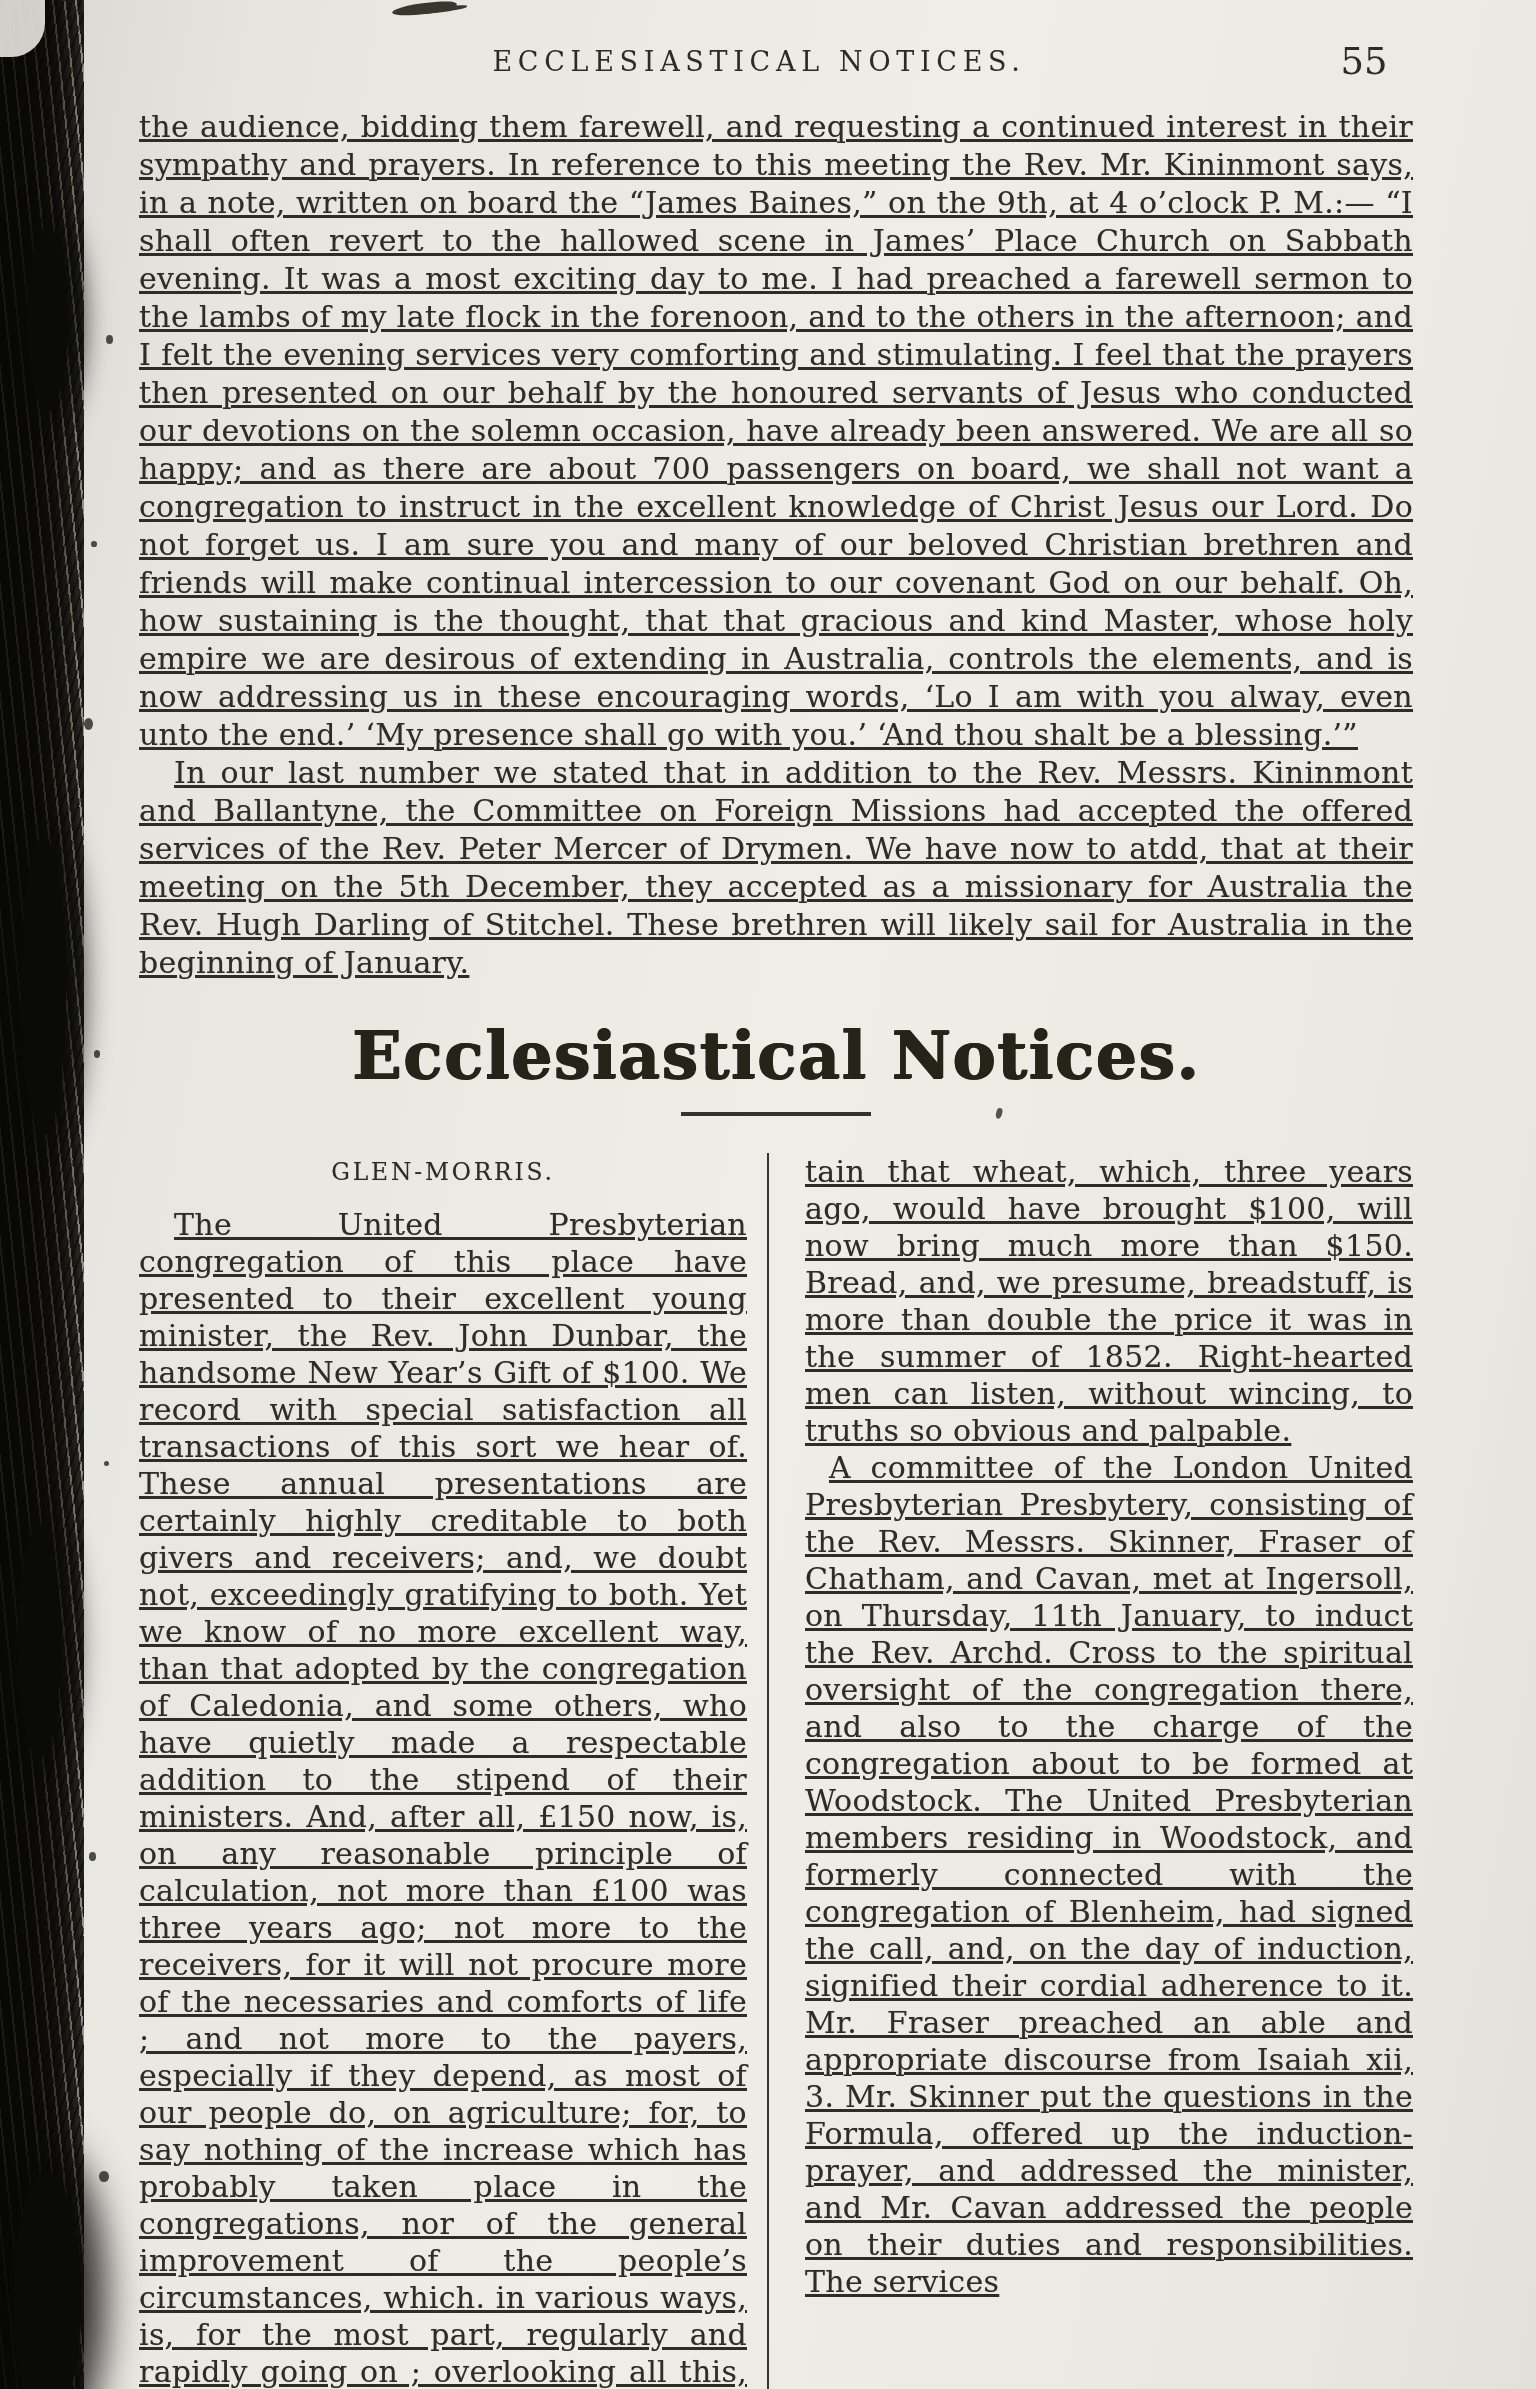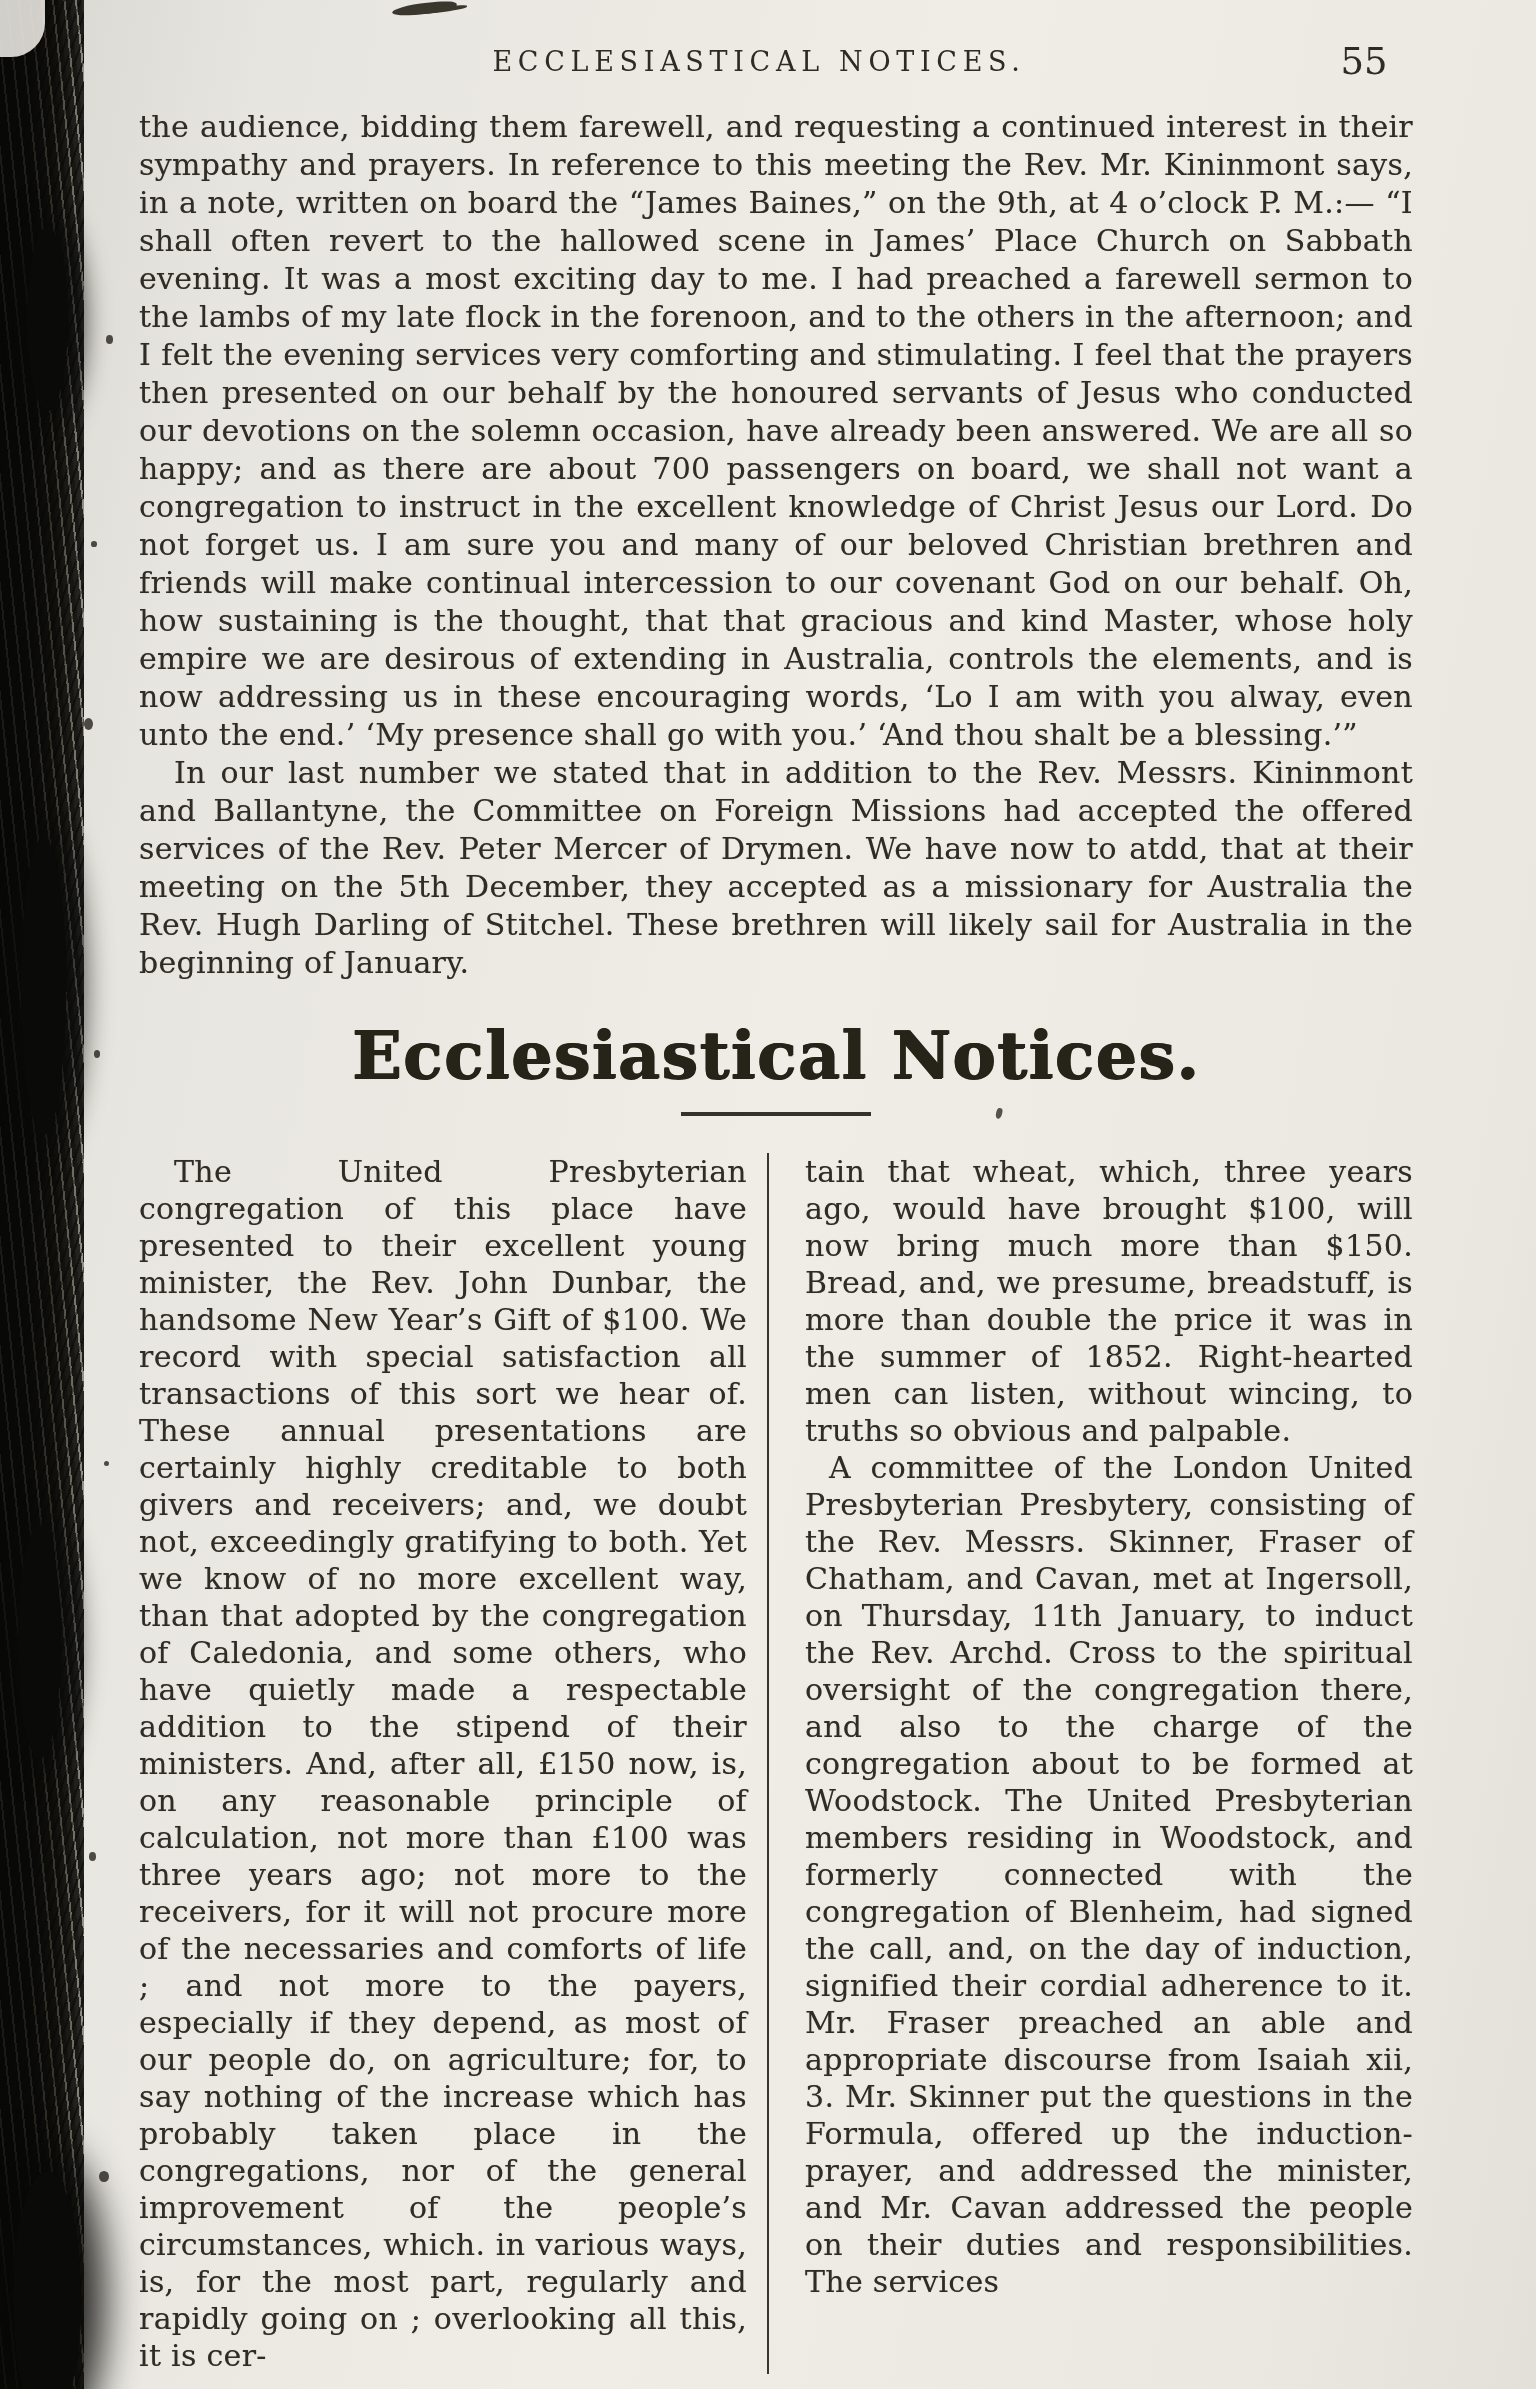--- a/index.html
+++ b/index.html
@@ -66,20 +66,21 @@
   }
   .page-num {
     position: absolute; right: 25.5px; top: -5.7px;
     font-size: 37px; color: #2e2b24;
   }
 
   .para {
     margin: 0; text-align: justify;
     letter-spacing: 0.3px;
     text-shadow: 0 0 0.7px rgba(47,44,37,0.35);
+    text-decoration: underline;
   }
   .intro .para { font-size: 30px; line-height: 38px; }
   .indent { text-indent: 35px; }
   .indent-small { text-indent: 24px; }
   .no-indent { text-indent: 0; }
 
   .section-head {
     position: relative;
     text-align: center;
     margin: 41px 0 37px 0;
@@ -147,20 +148,21 @@
 
     <div class="section-head">
       <div class="gothic-title">Ecclesiastical Notices.</div>
       <div class="rule"></div>
       <span class="stray"></span>
     </div>
 
     <div class="columns">
 
       <div class="col col-left">
+        <div class="col-heading">GLEN-MORRIS.</div>
         <p class="para indent">The United Presbyterian congregation of this place have presented to their excellent young minister, the Rev. John Dunbar, the handsome New Year’s Gift of $100.  We record with special satisfaction all transactions of this sort we hear of.  These annual presentations are certainly highly creditable to both givers and receivers; and, we doubt not, exceedingly gratifying to both.  Yet we know of no more excellent way, than that adopted by the congregation of Caledonia, and some others, who have quietly made a respectable addition to the stipend of their ministers.  And, after all, £150 now, is, on any reasonable principle of calculation, not more than £100 was three years ago; not more to the receivers, for it will not procure more of the necessaries and comforts of life ; and not more to the payers, especially if they depend, as most of our people do, on agriculture; for, to say nothing of the increase which has probably taken place in the congregations, nor of the general improvement of the people’s circumstances, which. in various ways, is, for the most part, regularly and rapidly going on ; overlooking all this, it is cer-</p>
       </div>
 
       <div class="col col-right">
         <p class="para no-indent">tain that wheat, which, three years ago, would have brought $100, will now bring much more than $150.  Bread, and, we presume, breadstuff, is more than double the price it was in the summer of 1852.  Right-hearted men can listen, without wincing, to truths so obvious and palpable.</p>
         <p class="para indent-small">A committee of the London United Presbyterian Presbytery, consisting of the Rev. Messrs. Skinner, Fraser of Chatham, and Cavan, met at Ingersoll, on Thursday, 11th January, to induct the Rev. Archd. Cross to the spiritual oversight of the congregation there, and also to the charge of the congregation about to be formed at Woodstock.  The United Presbyterian members residing in Woodstock, and formerly connected with the congregation of Blenheim, had signed the call, and, on the day of induction, signified their cordial adherence to it.  Mr. Fraser preached an able and appropriate discourse from Isaiah xii, 3.  Mr. Skinner put the questions in the Formula, offered up the induction-prayer, and addressed the minister, and Mr. Cavan addressed the people on their duties and responsibilities.  The services</p>
       </div>
 
     </div>
 

